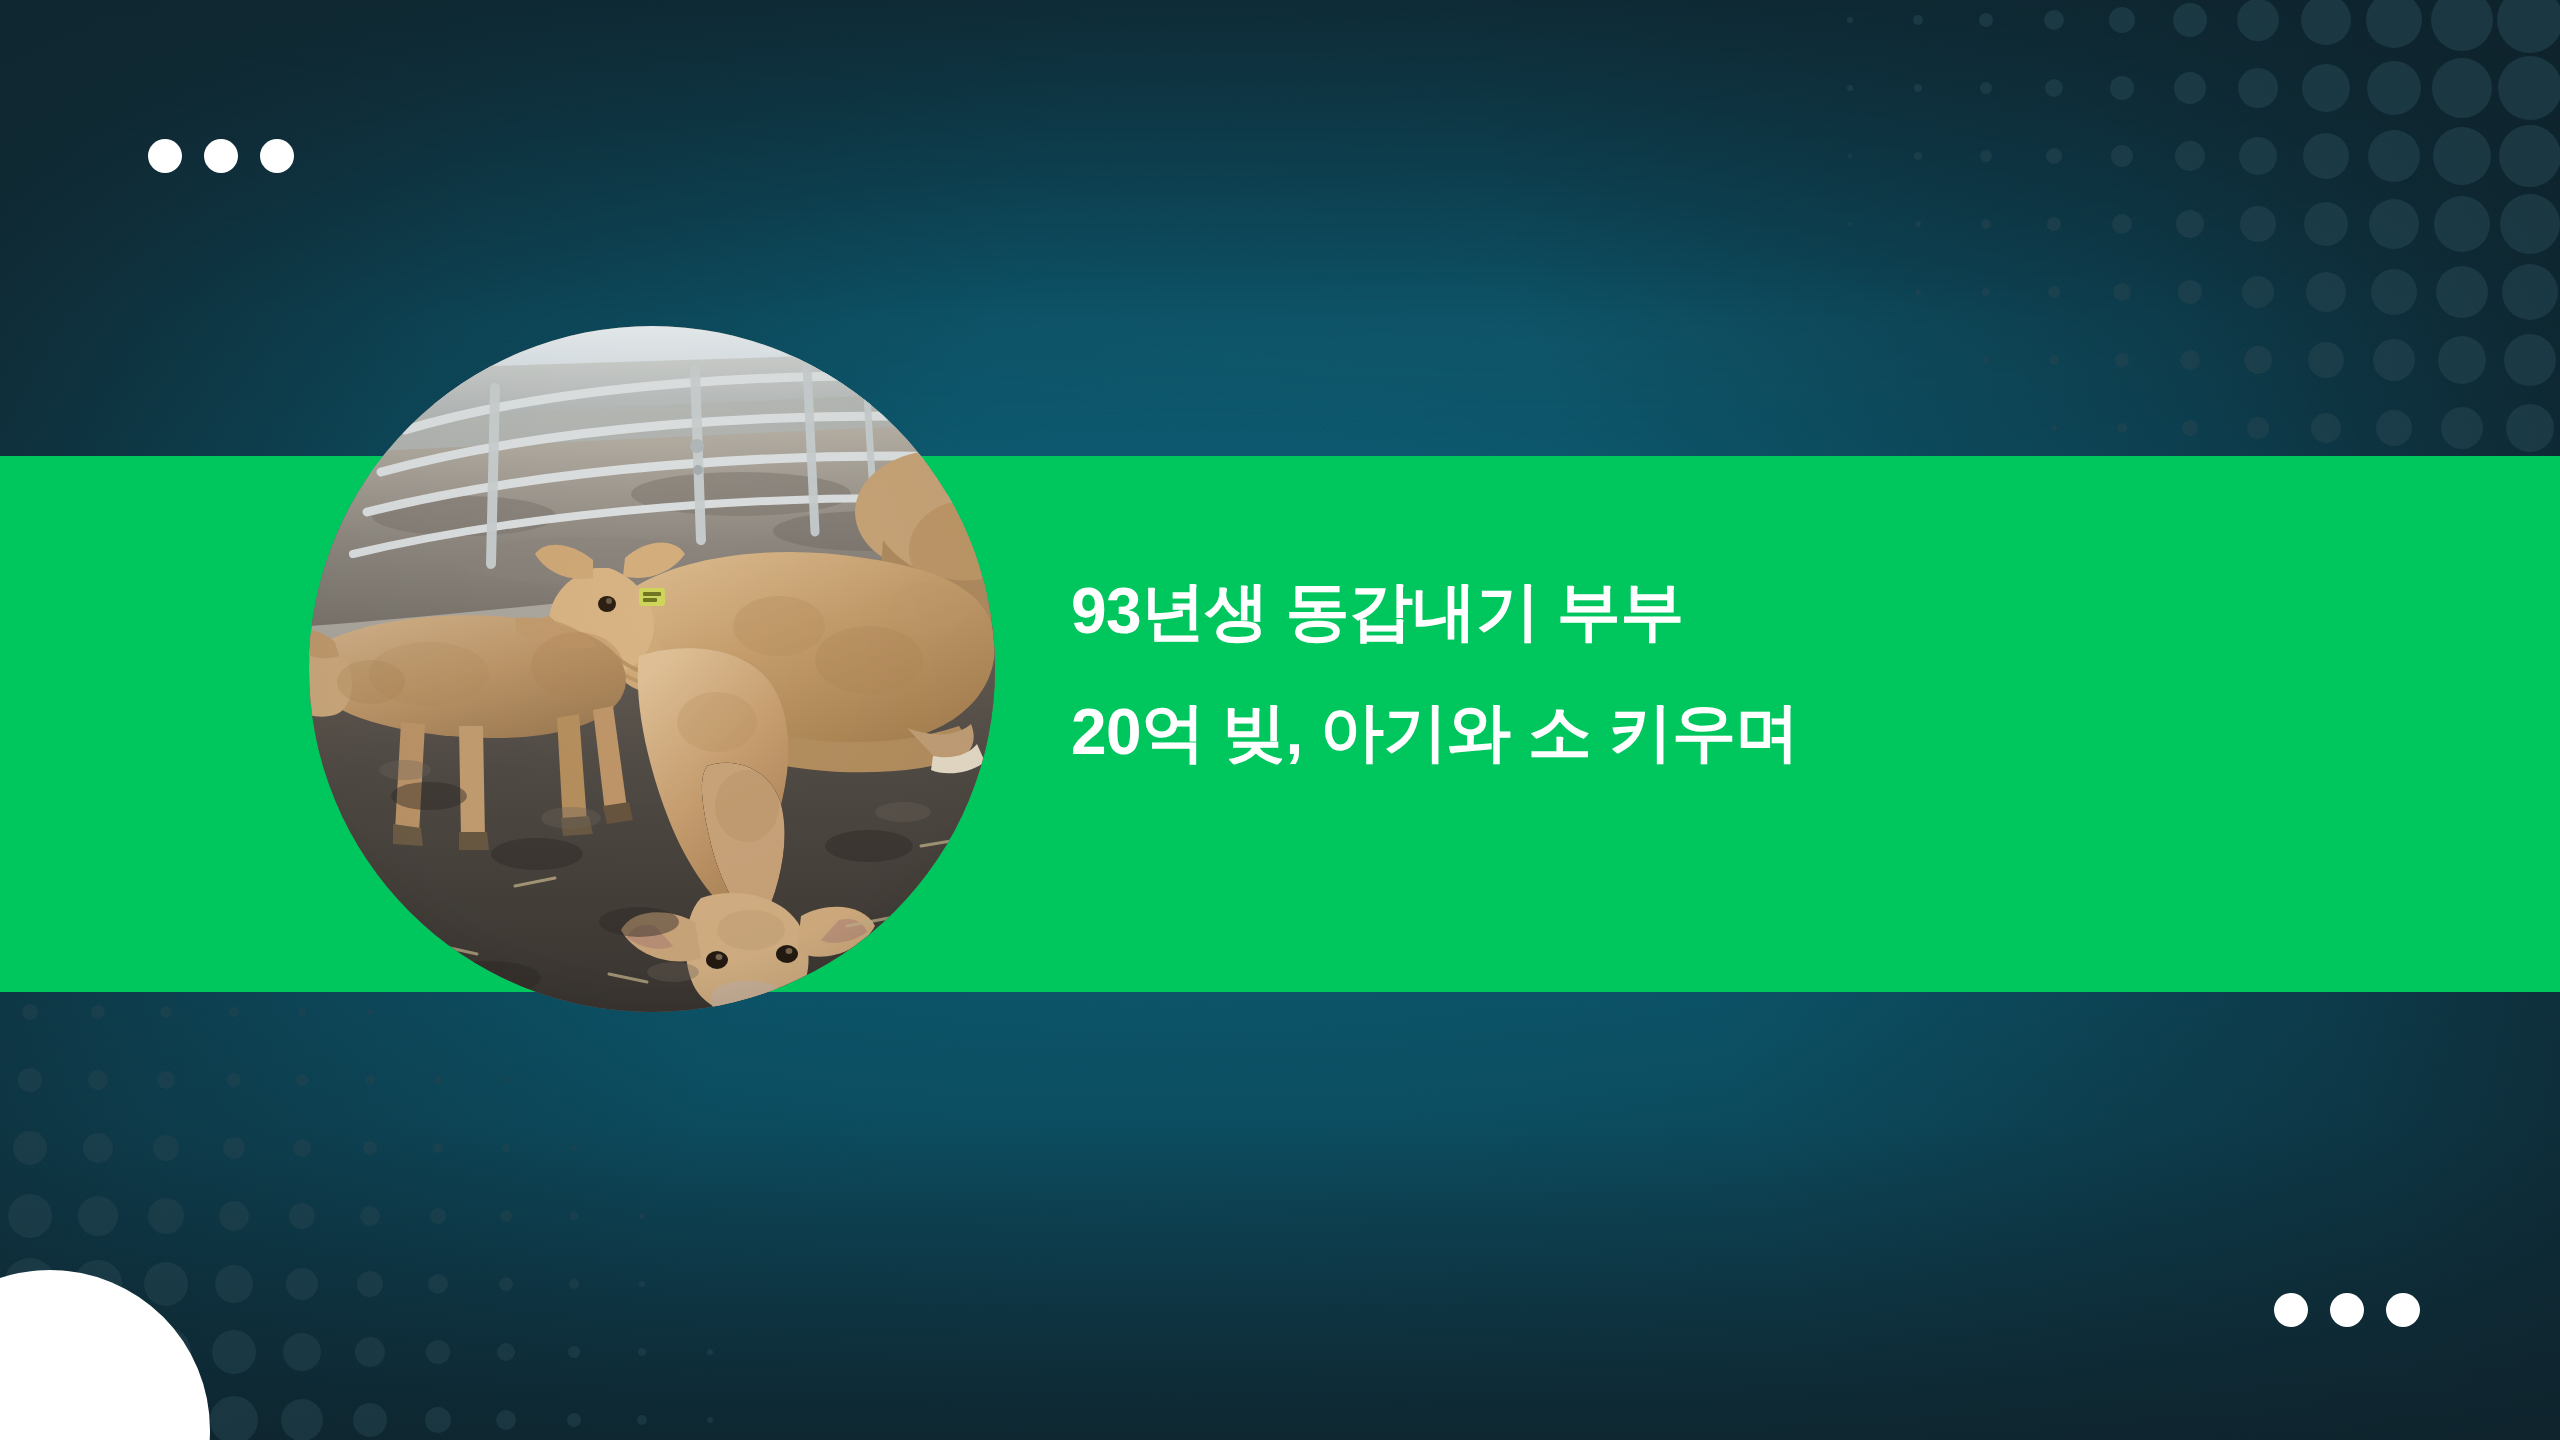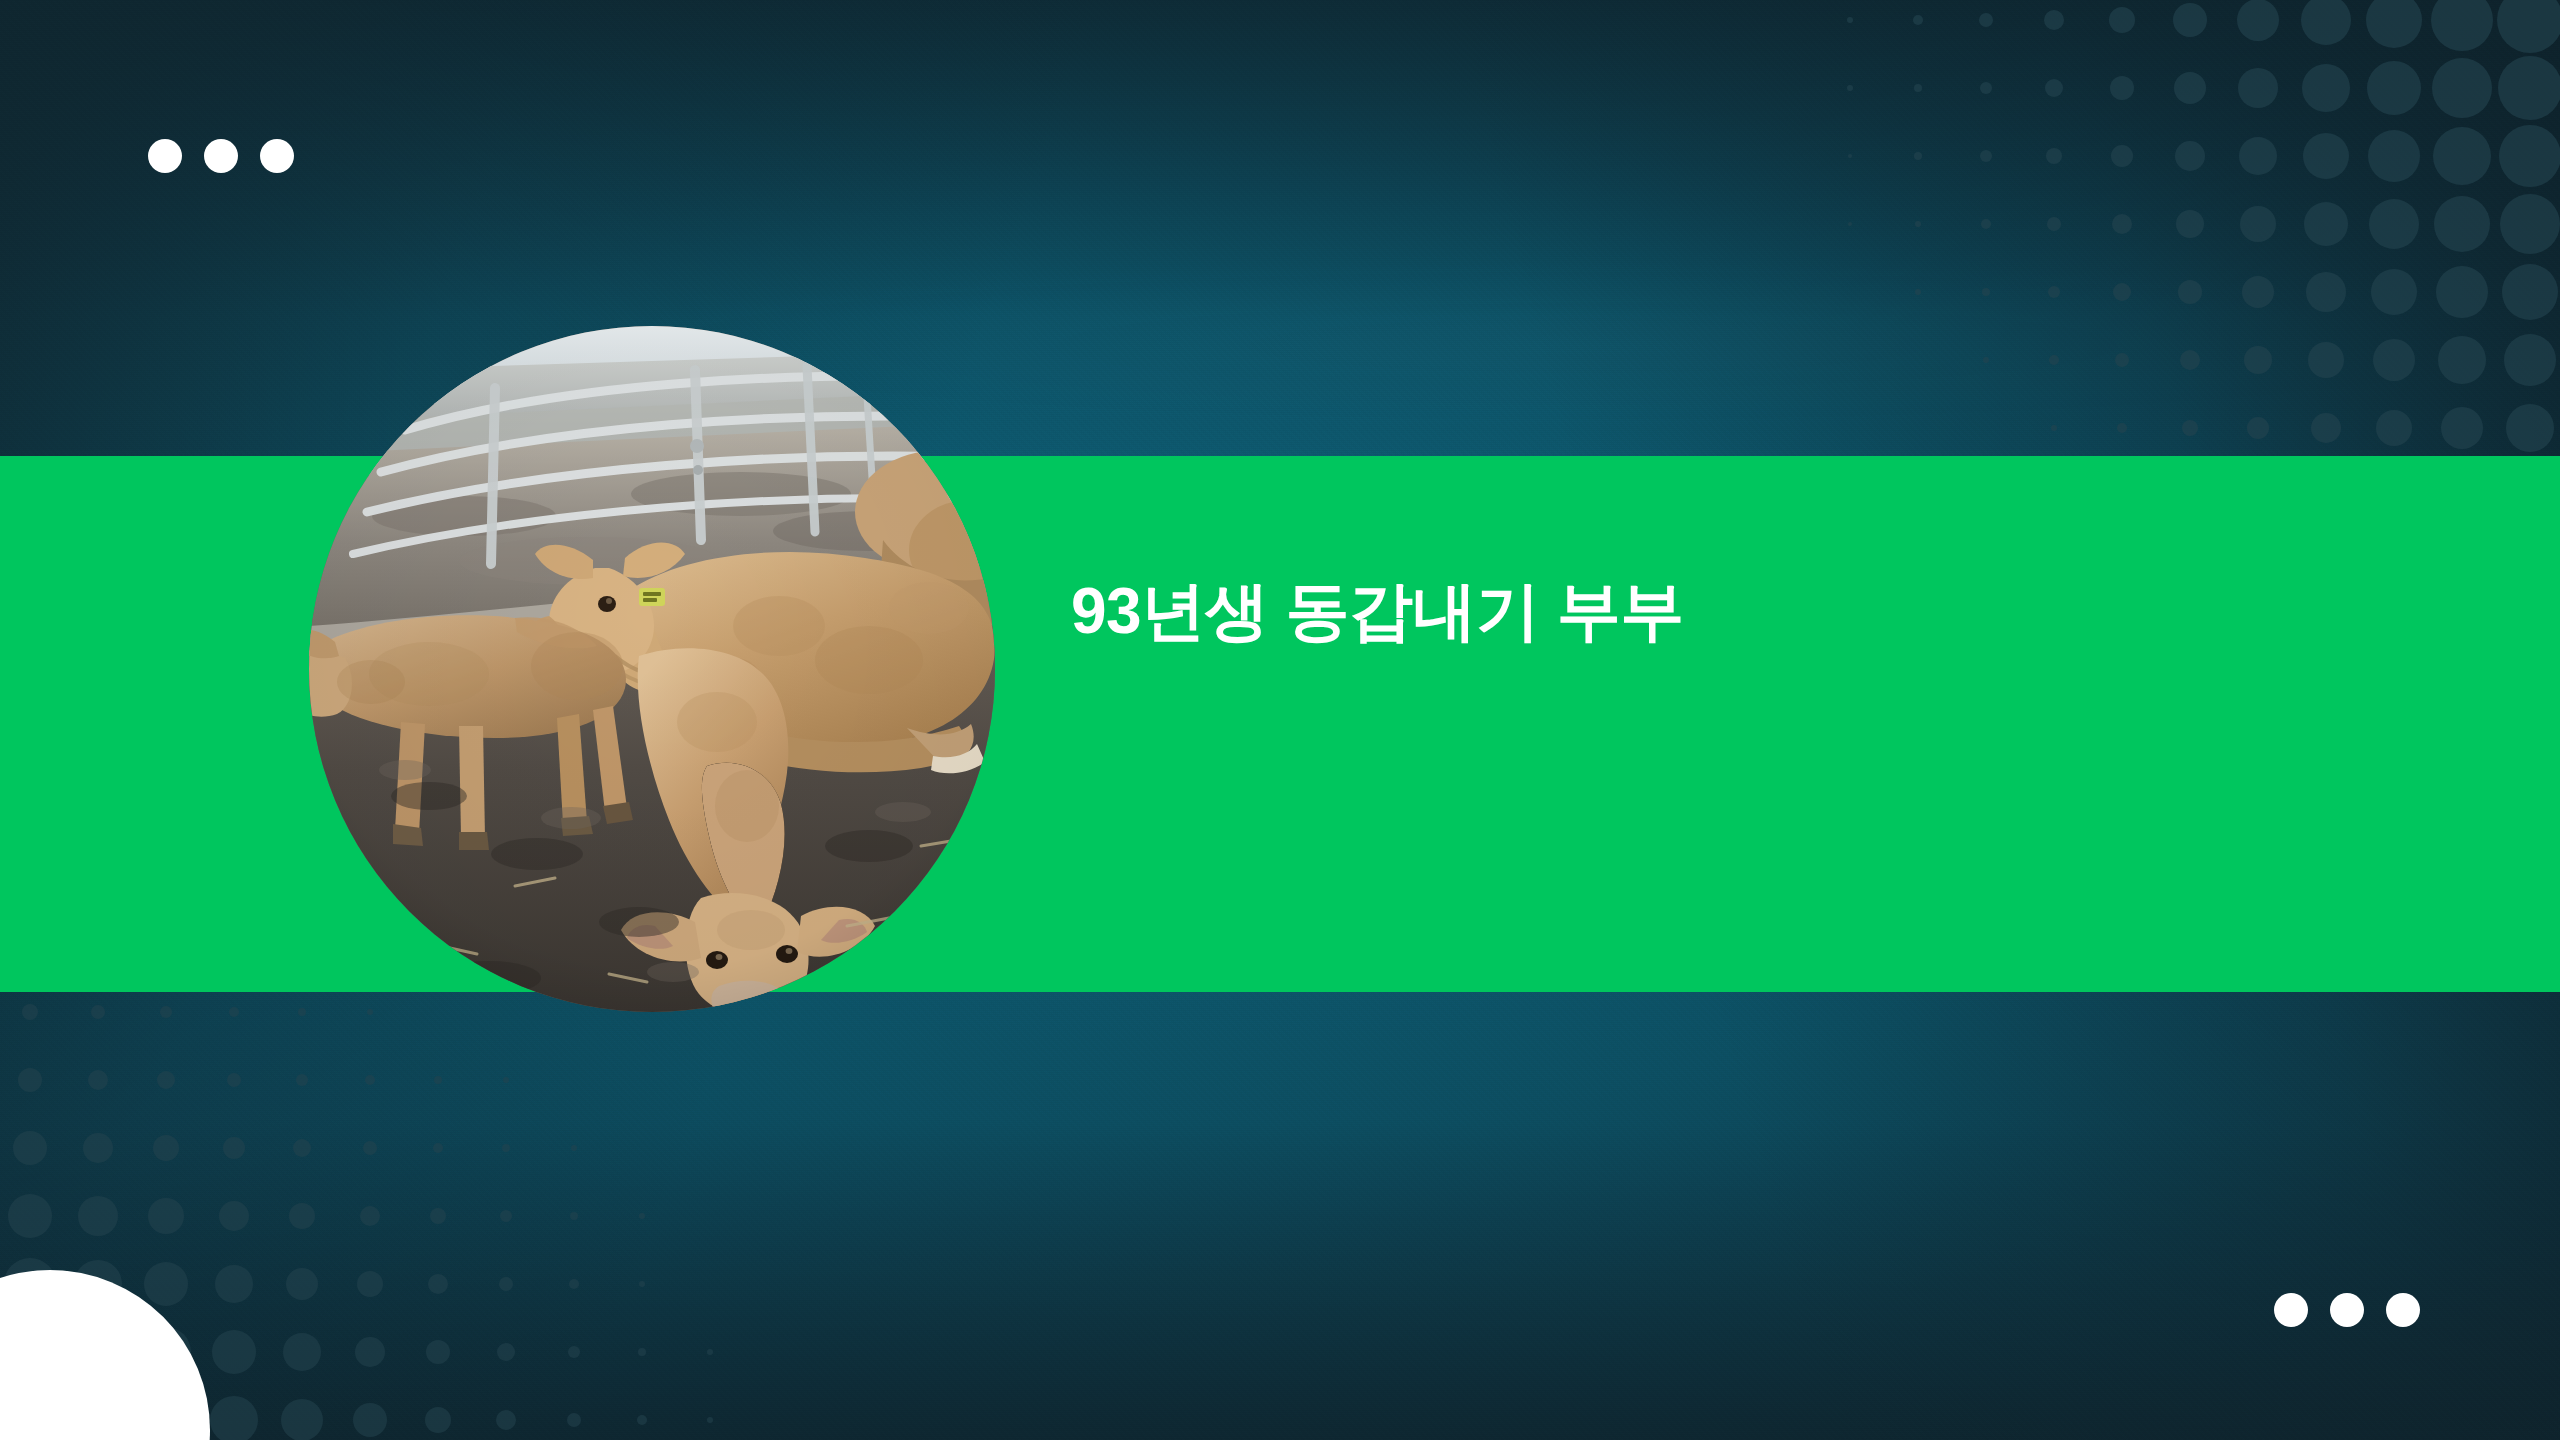--- a/index.html
+++ b/index.html
@@ -544,15 +544,16 @@
   </div>
 
   <div class="dot-cluster dots-bottom-right">
     <span class="dot"></span>
     <span class="dot"></span>
     <span class="dot"></span>
   </div>
 
   <div class="headline">
     <div class="line">93년생 동갑내기 부부</div>
+    <div class="line">20억 빚, 아기와 소 키우며</div>
   </div>
 
 </div>
 
 </body></html>

